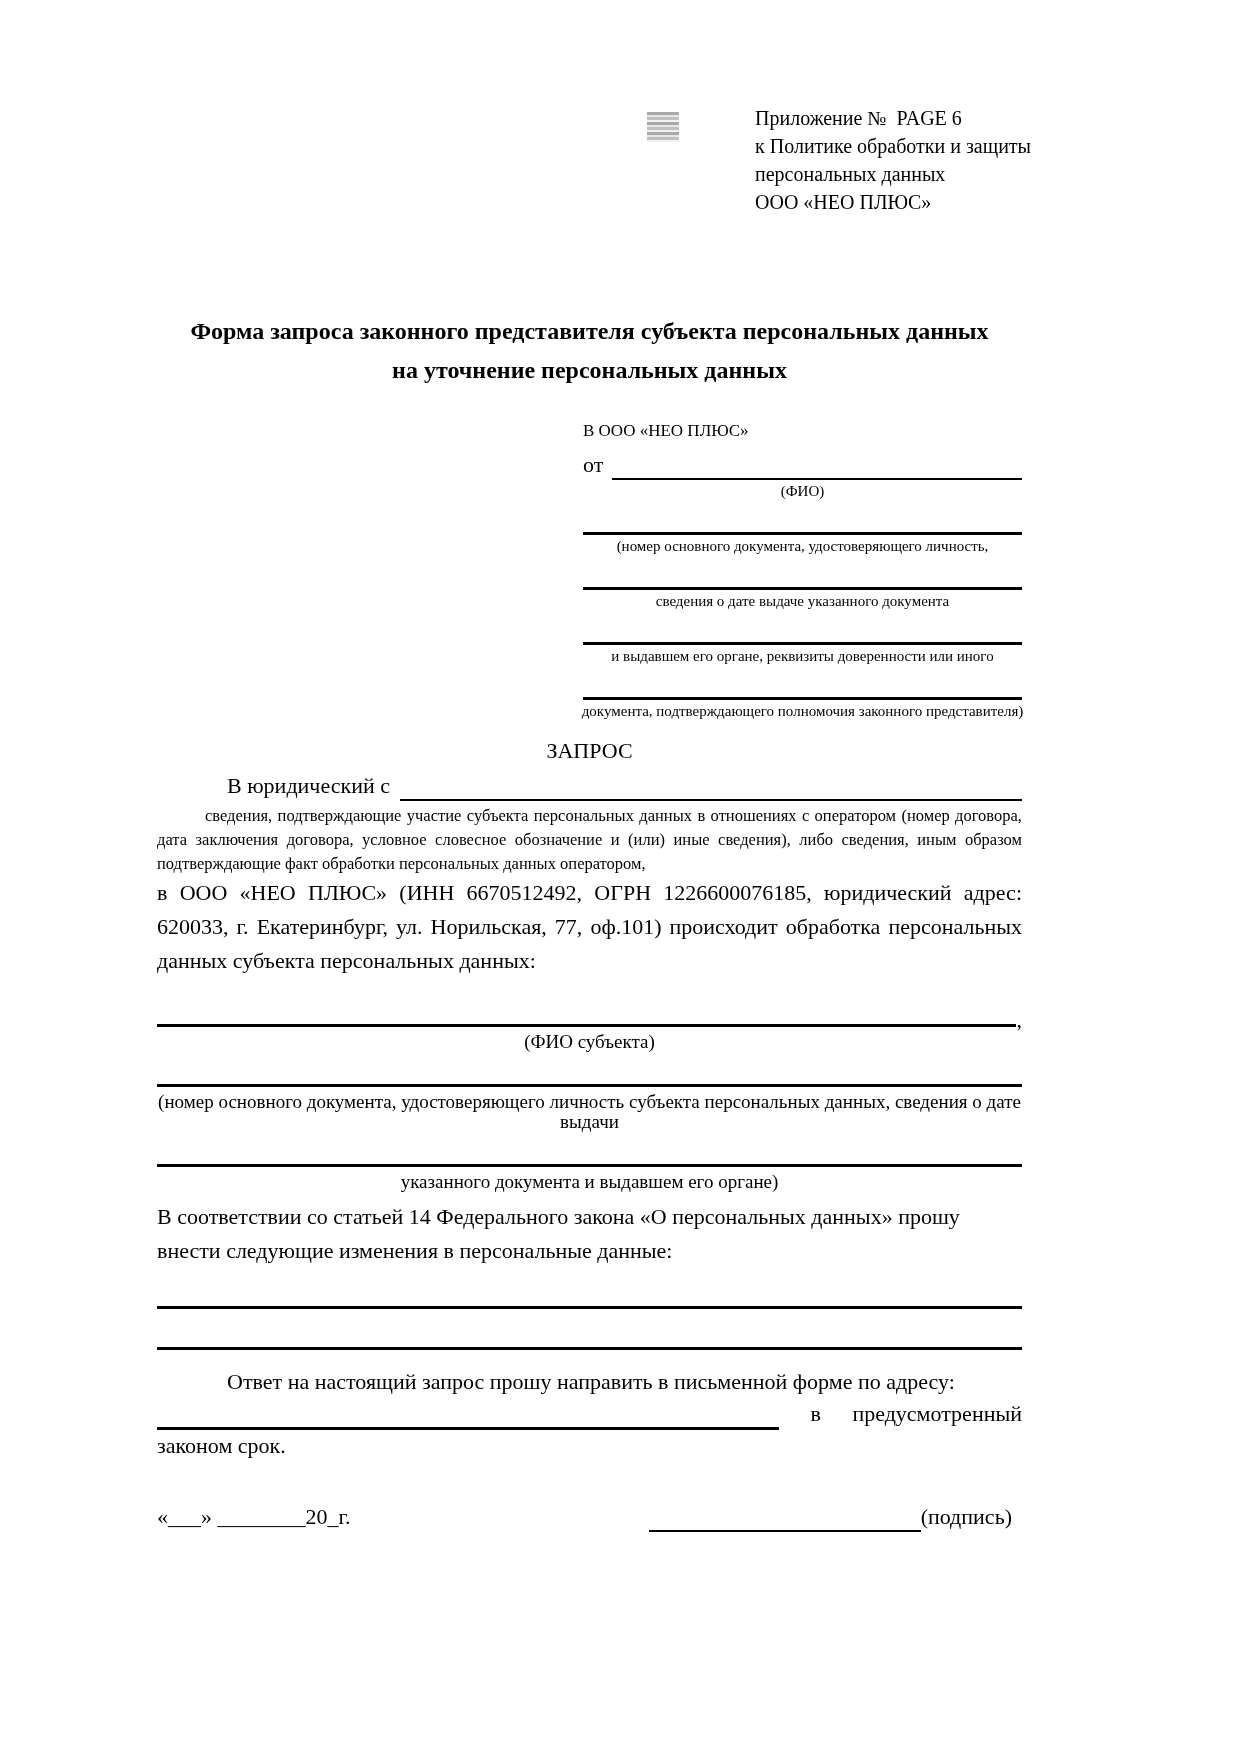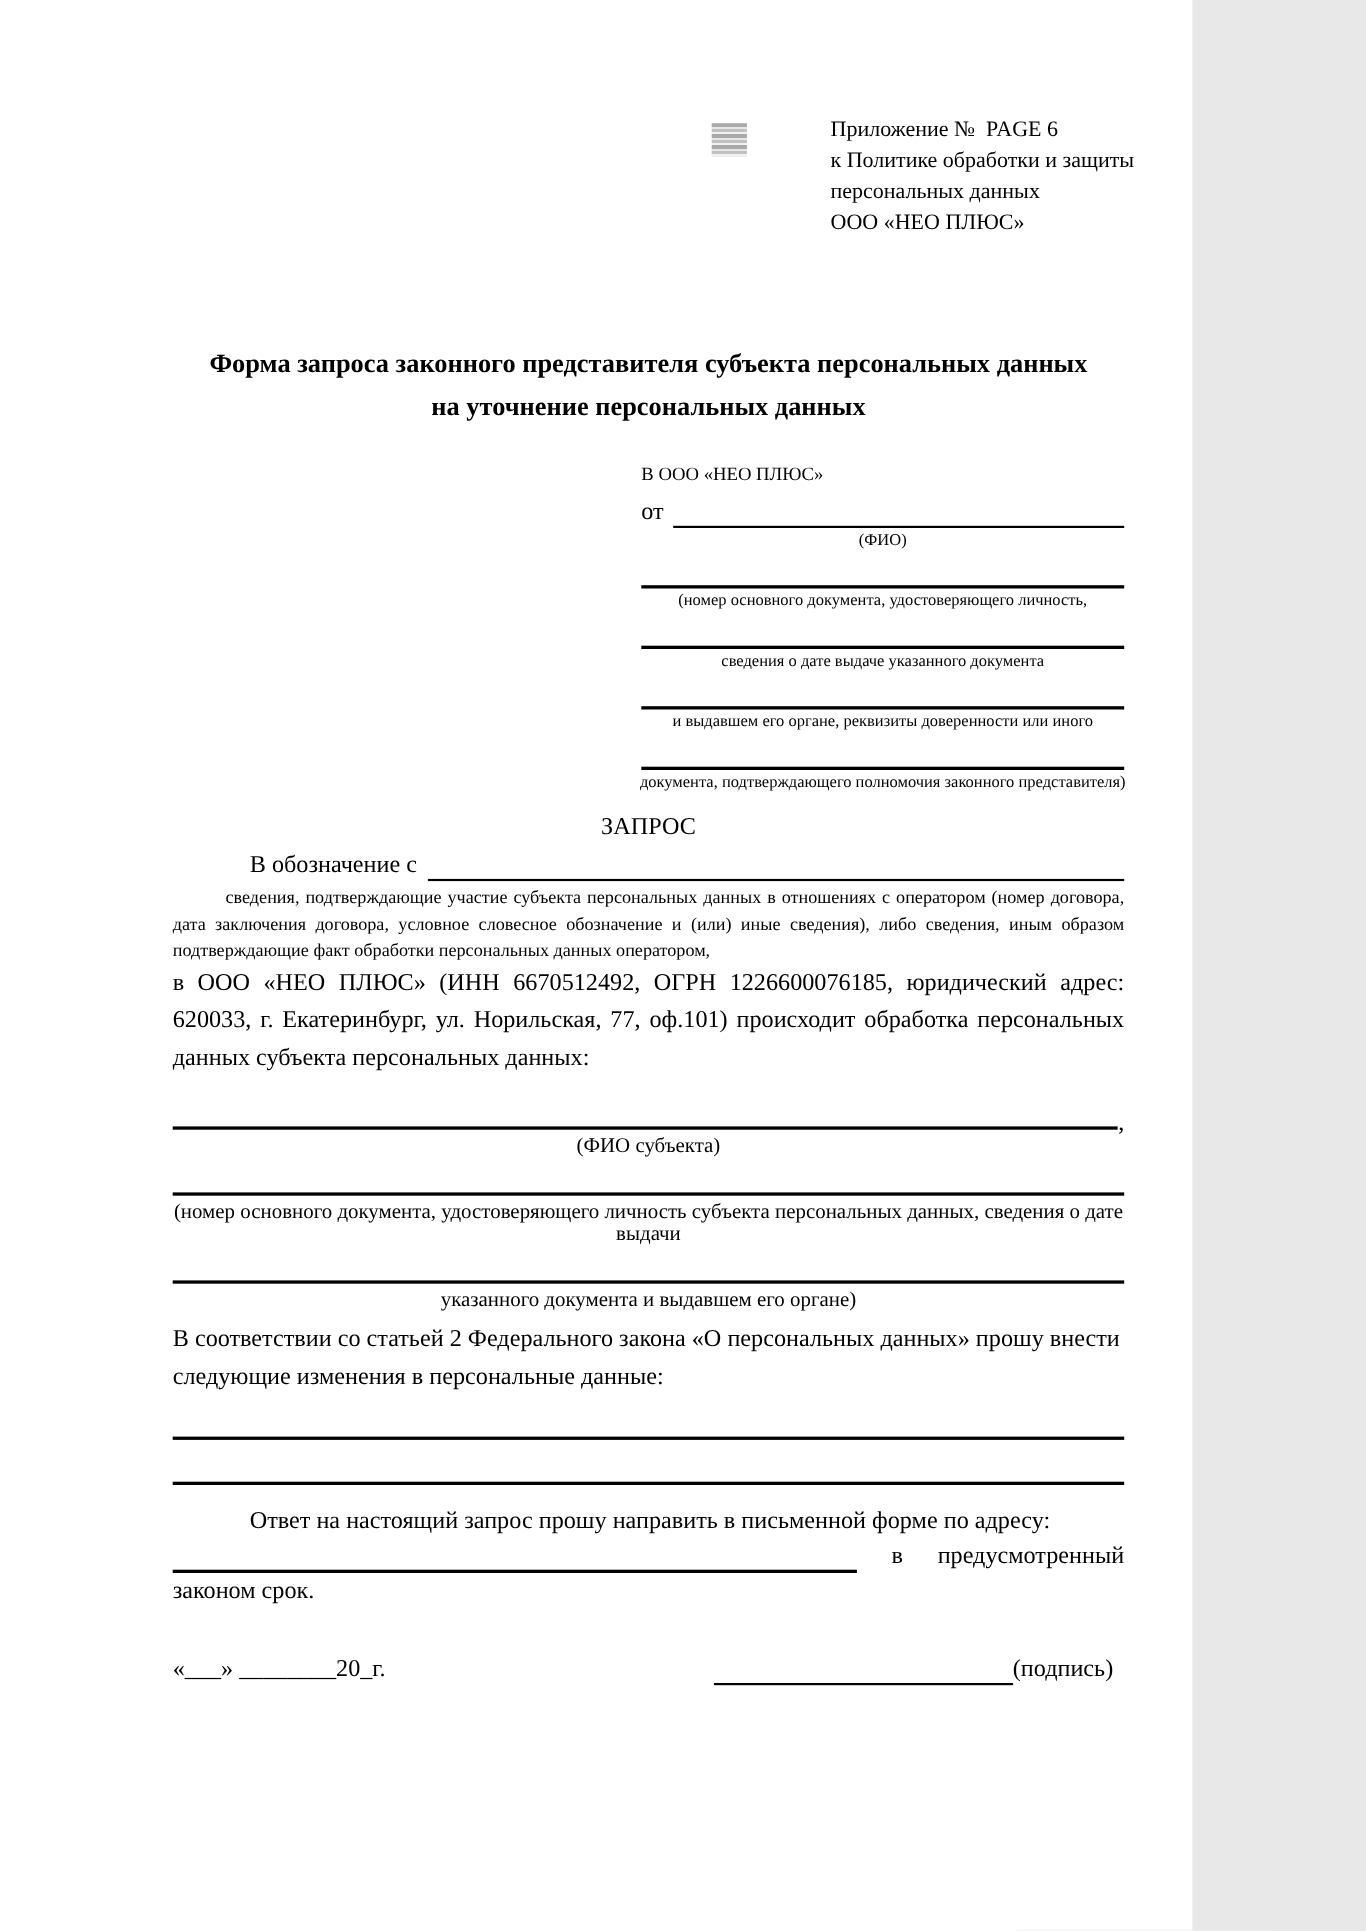--- a/index.html
+++ b/index.html
@@ -1,18 +1,18 @@
 <!DOCTYPE html>
 <html><head>
 <meta charset="utf-8">
 <style>
   html,body{margin:0;padding:0;background:#e8e8e8;}
   .page{
     position:relative;
-    width:1084px;height:1755px;
+    width:1242px;height:1755px;
     background:#ffffff;
     color:#000;
     font-family:"Liberation Serif","DejaVu Serif",serif;
     overflow:hidden;
   }
   
   .artifact{
     position:absolute;left:647px;top:112px;width:32px;height:30px;
     background:repeating-linear-gradient(180deg,#9a9a9a 0 3px,#e2e2e2 3px 5px,#b5b5b5 5px 8px,#efefef 8px 10px);
     opacity:.85;
@@ -91,41 +91,41 @@
       <div class="blank"></div>
       <div class="cap">и выдавшем его органе, реквизиты доверенности или иного</div>
 
       <div class="blank"></div>
       <div class="cap cap-nowrap">документа, подтверждающего полномочия законного представителя)</div>
     </div>
 
     <div class="req-heading">ЗАПРОС</div>
 
     <div class="intro-row">
-      <span>В обозначение с</span>
+      <span>В юридический с</span>
       <span class="intro-fill"></span>
     </div>
 
     <div class="footnote">сведения, подтверждающие участие субъекта персональных данных в отношениях с оператором (номер договора, дата заключения договора, условное словесное обозначение и (или) иные сведения), либо сведения, иным образом подтверждающие факт обработки персональных данных оператором,</div>
 
     <div class="body-par">в ООО «НЕО ПЛЮС» (ИНН 6670512492, ОГРН 1226600076185, юридический адрес: 620033, г. Екатеринбург, ул. Норильская, 77, оф.101) происходит обработка персональных данных субъекта персональных данных:</div>
 
     <div class="subject-row">
       <span class="subject-fill"></span>
       <span class="comma">,</span>
     </div>
     <div class="cap-wide">(ФИО субъекта)</div>
 
     <div class="blank-wide"></div>
     <div class="cap-wide">(номер основного документа, удостоверяющего личность субъекта персональных данных, сведения о дате выдачи</div>
 
     <div class="blank-wide"></div>
     <div class="cap-wide">указанного документа и выдавшем его органе)</div>
 
-    <div class="article-par">В соответствии со статьей 2 Федерального закона «О персональных данных» прошу внести следующие изменения в персональные данные:</div>
+    <div class="article-par">В соответствии со статьей 14 Федерального закона «О персональных данных» прошу внести следующие изменения в персональные данные:</div>
 
     <div class="changes-blank"></div>
     <div class="changes-blank"></div>
 
     <div class="reply-par">Ответ на настоящий запрос прошу направить в письменной форме по адресу:</div>
 
     <div class="reply-row">
       <span class="reply-fill"></span>
       <span>в</span>
       <span>предусмотренный</span>

